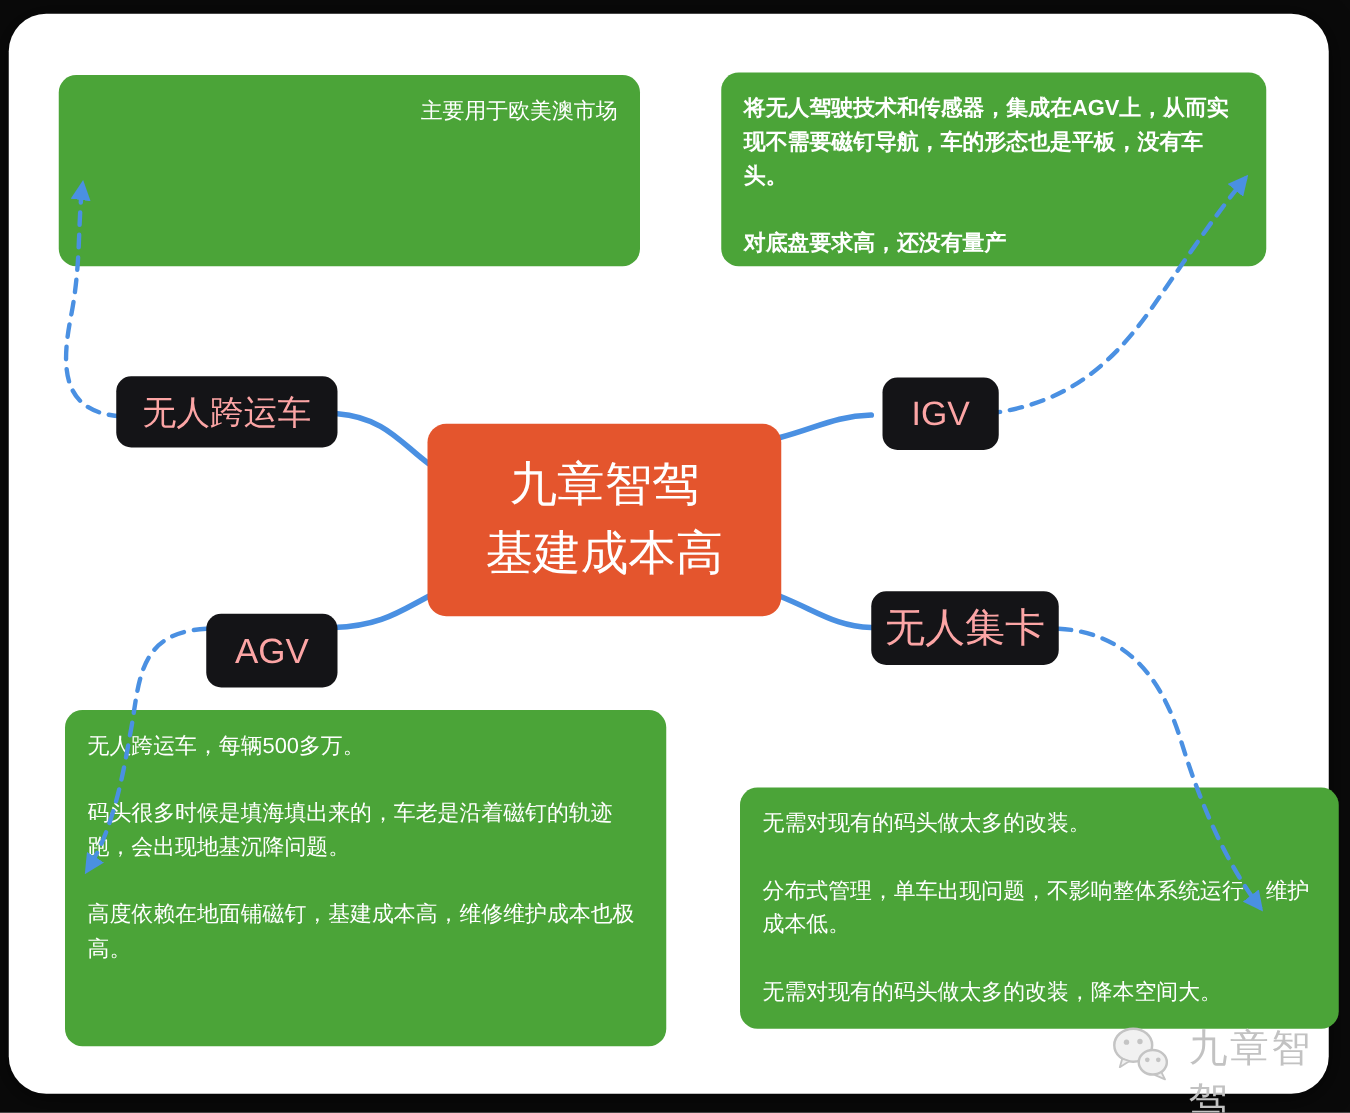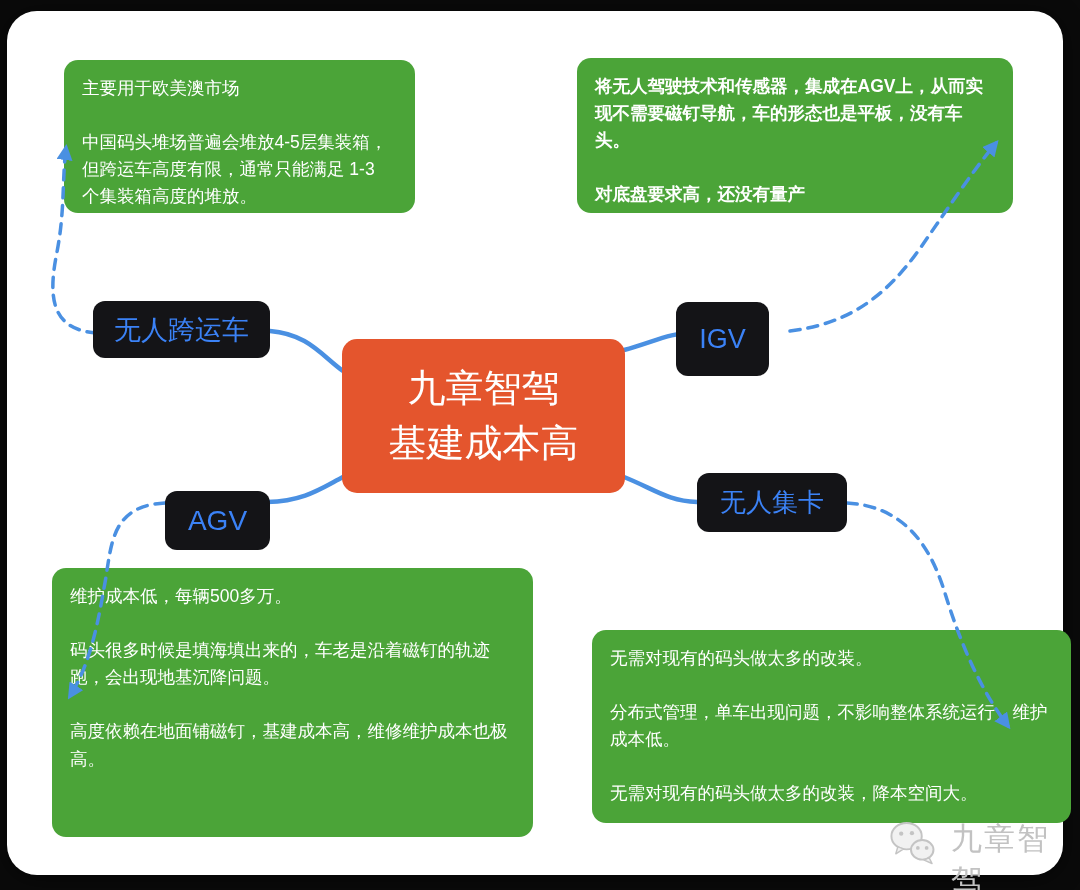--- a/index.html
+++ b/index.html
@@ -26,39 +26,39 @@
     color: #ffffff;
     font-size: 17.5px;
     line-height: 1.55;
     padding: 15px 18px;
     box-sizing: border-box;
     z-index: 1;
   }
   .note p { margin: 0 0 27px 0; }
   .note p:last-child { margin-bottom: 0; }
 
-  .note-straddle { left: 64px;  top: 60px;  width: 351px; height: 153px; }
+  .note-straddle { left: 47px;  top: 60px;  width: 465px; height: 153px; text-align: right; }
   .note-igv      { left: 577px; top: 58px;  width: 436px; height: 155px; font-weight: bold; }
   .note-agv      { left: 52px;  top: 568px; width: 481px; height: 269px; }
   .note-truck    { left: 592px; top: 630px; width: 479px; height: 193px; }
 
   .topic {
     position: absolute;
     background: #141417;
     border-radius: 12px;
-    color: #3b82f6;
+    color: #fca5a5;
     display: flex;
     align-items: center;
     justify-content: center;
     z-index: 3;
   }
   .topic-straddle { left: 93px;  top: 301px; width: 177px; height: 57px; font-size: 27px; }
-  .topic-igv      { left: 676px; top: 302px; width: 93px;  height: 74px; font-size: 27px; text-align: right; }
+  .topic-igv      { left: 706px; top: 302px; width: 93px;  height: 58px; font-size: 27px; text-align: right; }
   .topic-agv      { left: 165px; top: 473px; width: 105px; height: 59px; font-size: 28px; margin-top: 18px; }
-  .topic-truck    { left: 697px; top: 473px; width: 150px; height: 59px; font-size: 26px; }
+  .topic-truck    { left: 697px; top: 473px; width: 150px; height: 59px; font-size: 32px; }
 
   .central {
     position: absolute;
     left: 342px; top: 339px;
     width: 283px; height: 154px;
     background: #E4552D;
     border-radius: 15px;
     color: #ffffff;
     display: flex;
     flex-direction: column;
@@ -111,30 +111,29 @@
   <path d="M 624 477 C 654 489, 668 501, 697 502" fill="none" stroke="#4A90E2" stroke-width="4.5" stroke-linecap="round"></path>
 
   <path d="M 97 333 C 48 330, 49 292, 57 252 C 65 210, 62 180, 66 148" fill="none" stroke="#4A90E2" stroke-width="3.5" stroke-dasharray="10 8" stroke-linecap="round" marker-end="url(#arrow)"></path>
   <path d="M 790 331 C 848 324, 886 297, 921 247 C 951 204, 972 172, 996 143" fill="none" stroke="#4A90E2" stroke-width="3.5" stroke-dasharray="10 8" stroke-linecap="round" marker-end="url(#arrow)"></path>
   <path d="M 165 503 C 108 506, 112 548, 104 588 C 95 642, 85 672, 70 696" fill="none" stroke="#4A90E2" stroke-width="3.5" stroke-dasharray="10 8" stroke-linecap="round" marker-end="url(#arrow)"></path>
   <path d="M 847 503 C 900 506, 928 540, 944 590 C 961 646, 982 692, 1008 726" fill="none" stroke="#4A90E2" stroke-width="3.5" stroke-dasharray="10 8" stroke-linecap="round" marker-end="url(#arrow)"></path>
 </svg>
 
 <div class="note note-straddle">
   <p>主要用于欧美澳市场</p>
-  <p>中国码头堆场普遍会堆放4-5层集装箱，但跨运车高度有限，通常只能满足 1-3 个集装箱高度的堆放。</p>
 </div>
 
 <div class="note note-igv">
   <p>将无人驾驶技术和传感器，集成在AGV上，从而实现不需要磁钉导航，车的形态也是平板，没有车头。</p>
   <p>对底盘要求高，还没有量产</p>
 </div>
 
 <div class="note note-agv">
-  <p>维护成本低，每辆500多万。</p>
+  <p>无人跨运车，每辆500多万。</p>
   <p>码头很多时候是填海填出来的，车老是沿着磁钉的轨迹跑，会出现地基沉降问题。</p>
   <p>高度依赖在地面铺磁钉，基建成本高，维修维护成本也极高。</p>
 </div>
 
 <div class="note note-truck">
   <p>无需对现有的码头做太多的改装。</p>
   <p>分布式管理，单车出现问题，不影响整体系统运行，维护成本低。</p>
   <p>无需对现有的码头做太多的改装，降本空间大。</p>
 </div>
 

